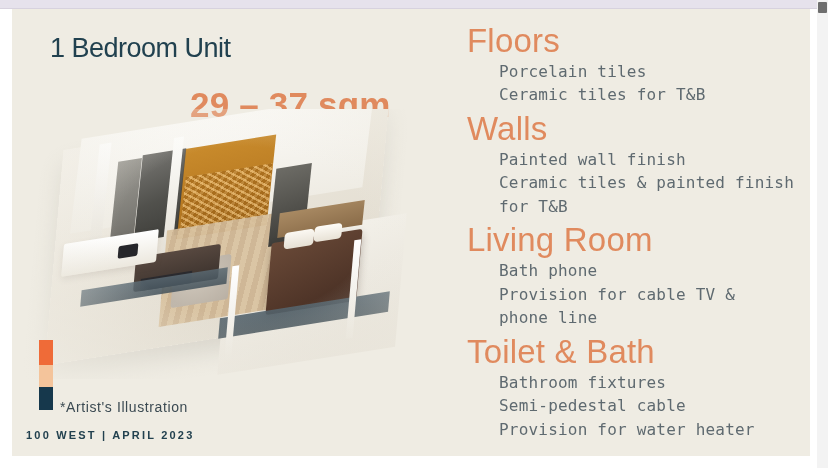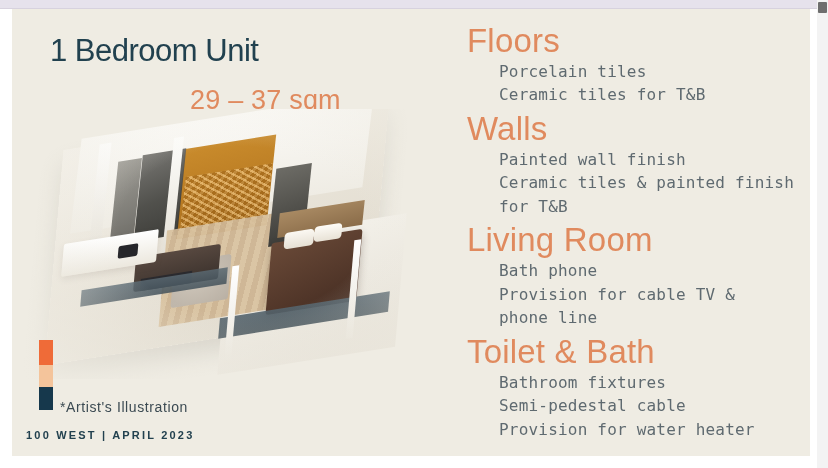--- a/index.html
+++ b/index.html
@@ -49,31 +49,31 @@
 
   
   .left-col {
     position: absolute;
     left: 0; top: 0;
     width: 450px; height: 447px;
   }
   .unit-title {
     position: absolute;
     left: 38px; top: 24px;
-    font-size: 31px;
+    font-size: 27px;
     font-weight: 400;
     letter-spacing: -0.5px;
     color: #21414f;
     white-space: nowrap;
   }
   .unit-size {
     position: absolute;
     left: 178px; top: 76px;
-    font-size: 27px;
-    font-weight: 400;
+    font-size: 35px;
+    font-weight: 700;
     letter-spacing: 0.2px;
     color: #e08a5e;
     white-space: nowrap;
   }
 
   
   .render-stage {
     position: absolute;
     left: 10px; top: 100px;
     width: 440px; height: 270px;

